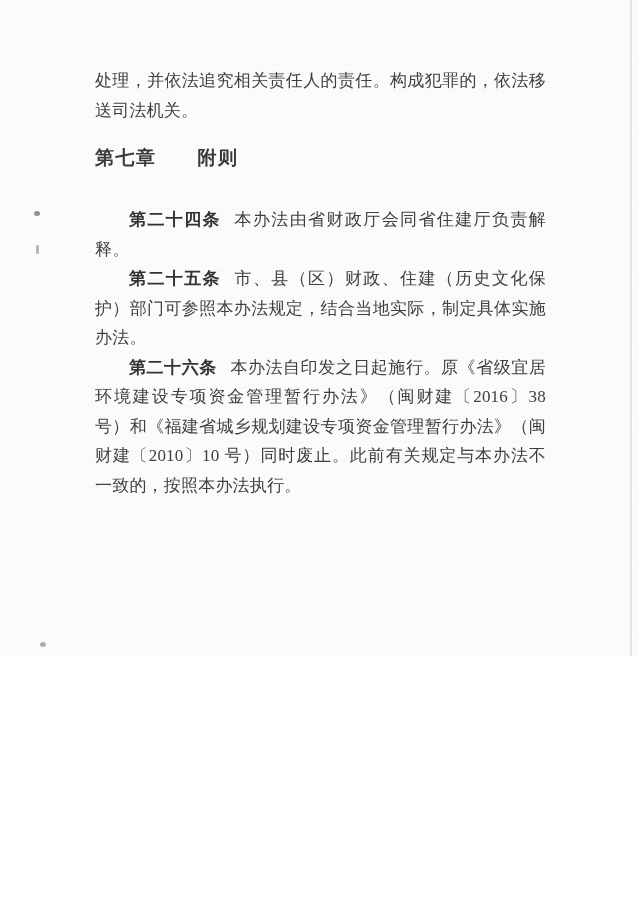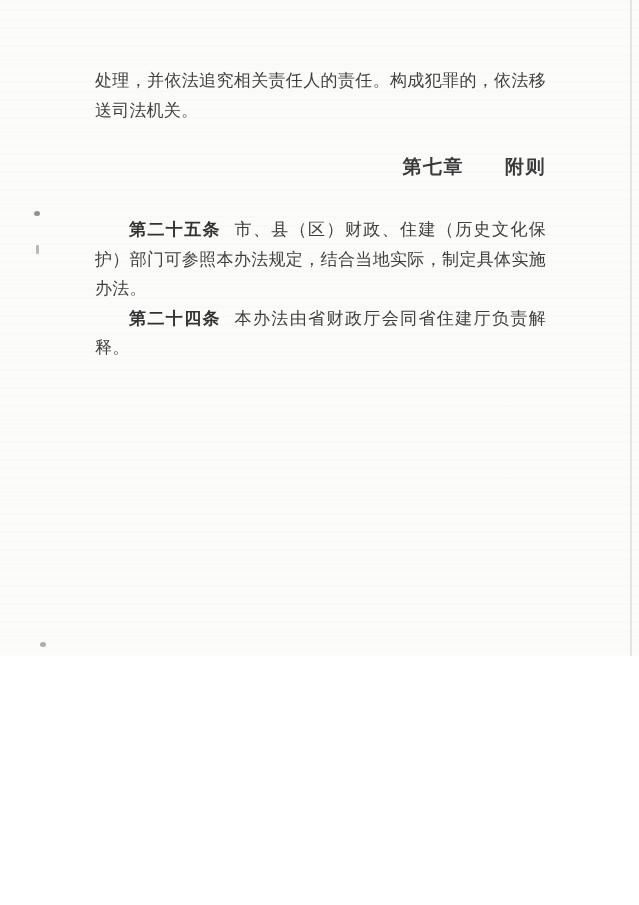--- a/index.html
+++ b/index.html
@@ -27,24 +27,24 @@
     font-size: 17px;
     line-height: 29.5px;
     color: #3f3f3f;
     text-align: justify;
     letter-spacing: 0.2px;
   }
 
   .body-par { margin: 0; text-indent: 0; }
 
   .chapter-heading {
-    margin: 32px 0 36px 0;
-    text-align: right;
+    margin: 22px 0 36px 0;
+    text-align: left;
     text-indent: 0;
-    font-family: Liberation Mono, monospace;
+    font-family: Liberation Sans, sans-serif;
     font-weight: bold;
     font-size: 19px;
     line-height: 22px;
     color: #3a3a3a;
     letter-spacing: 1.5px;
   }
 
   .article { margin: 0; text-indent: 2em; }
 
   .art-num {
@@ -86,24 +86,25 @@
 <body>
 
 <div class="page">
 
   <div class="content">
 
     <p class="body-par">处理，并依法追究相关责任人的责任。构成犯罪的，依法移送司法机关。</p>
 
     <h2 class="chapter-heading">第七章　　附则</h2>
 
+    <p class="article"><span class="art-num">第二十四条</span><span>本办法由省财政厅会同省住建厅负责解释。</span></p>
+
     <p class="article"><span class="art-num">第二十五条</span><span>市、县（区）财政、住建（历史文化保护）部门可参照本办法规定，结合当地实际，制定具体实施办法。</span></p>
 
-    <p class="article"><span class="art-num">第二十四条</span><span>本办法由省财政厅会同省住建厅负责解释。</span></p>
-
+    <p class="article"><span class="art-num">第二十六条</span><span>本办法自印发之日起施行。原《省级宜居环境建设专项资金管理暂行办法》（闽财建〔2016〕38 号）和《福建省城乡规划建设专项资金管理暂行办法》（闽财建〔2010〕10 号）同时废止。此前有关规定与本办法不一致的，按照本办法执行。</span></p>
 
   </div>
 
   <div class="page-number">11</div>
 
   <div class="scan-edge-line"></div>
   <div class="speck speck-1"></div>
   <div class="speck speck-2"></div>
   <div class="speck speck-3"></div>
   <div class="speck speck-4"></div>

